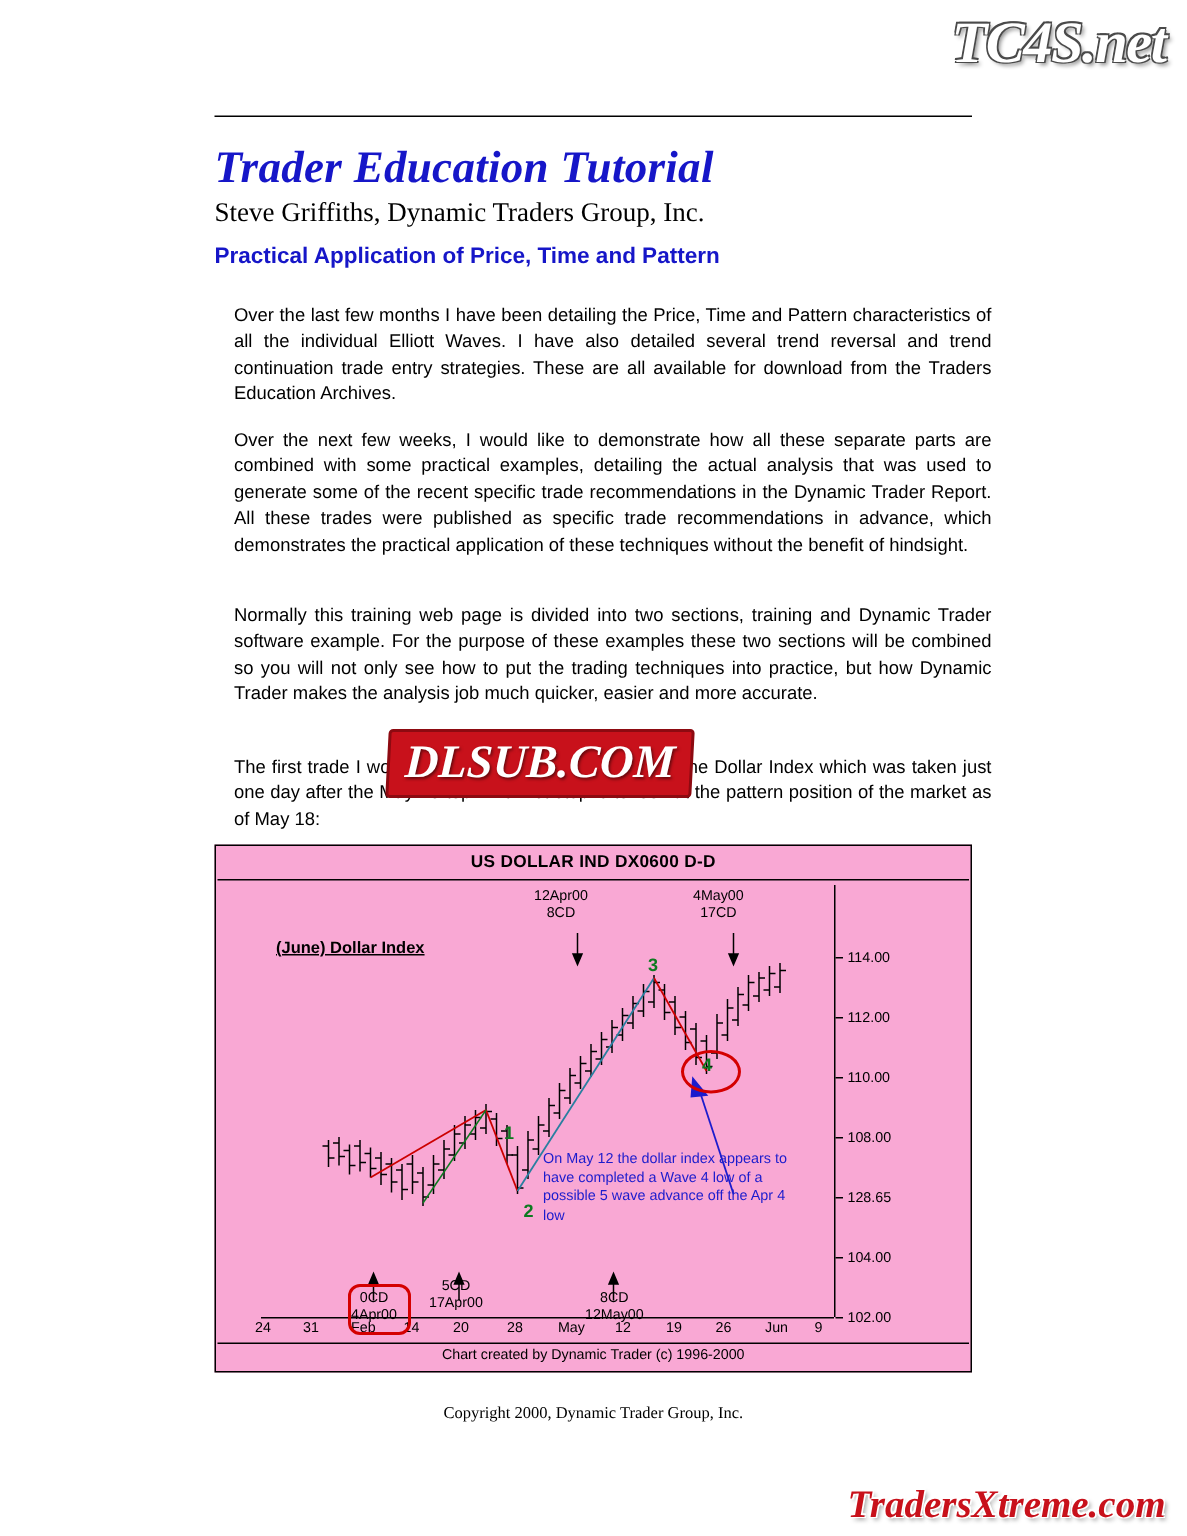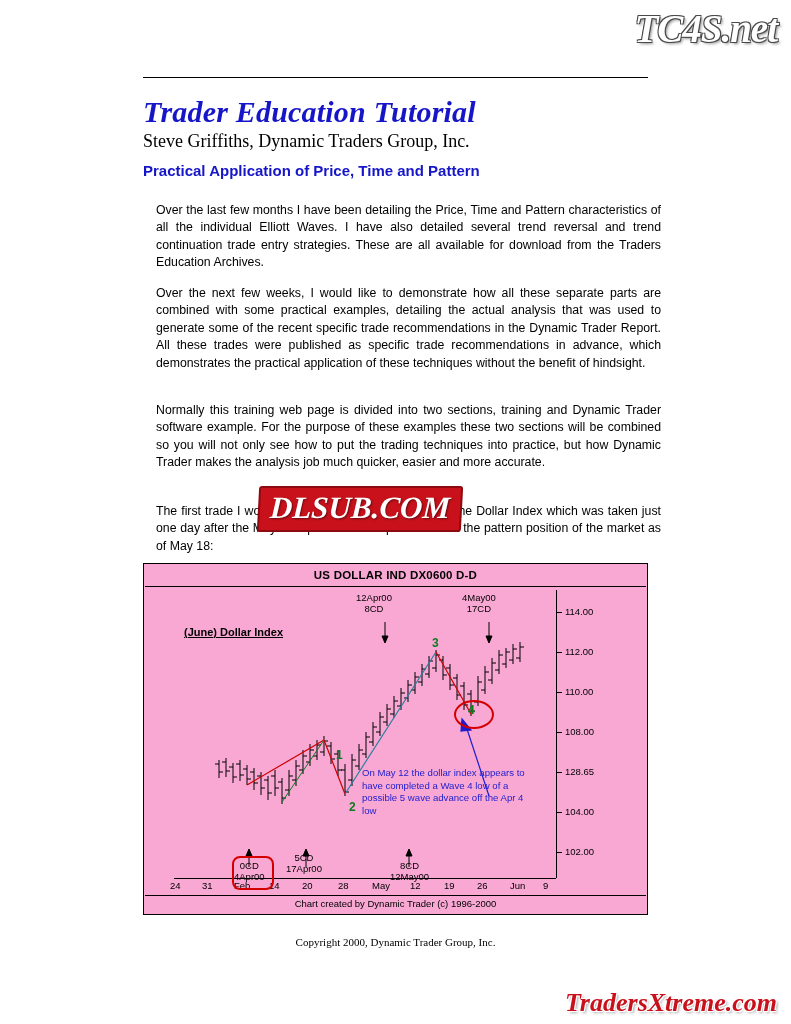--- a/index.html
+++ b/index.html
@@ -182,20 +182,21 @@
     width: 90px;
     height: 288px;
     border-left: 1px solid #000;
   }
   .price-axis .tick {
     position: absolute;
     left: 0;
     width: 100%;
     font-size: 9.5px;
     color: #000;
+    margin-top: 27px;
   }
   .price-axis .tick .dash {
     display: inline-block;
     width: 5px;
     border-top: 1px solid #000;
     vertical-align: middle;
     margin-right: 3px;
   }
   .x-axis {
     position: absolute;

